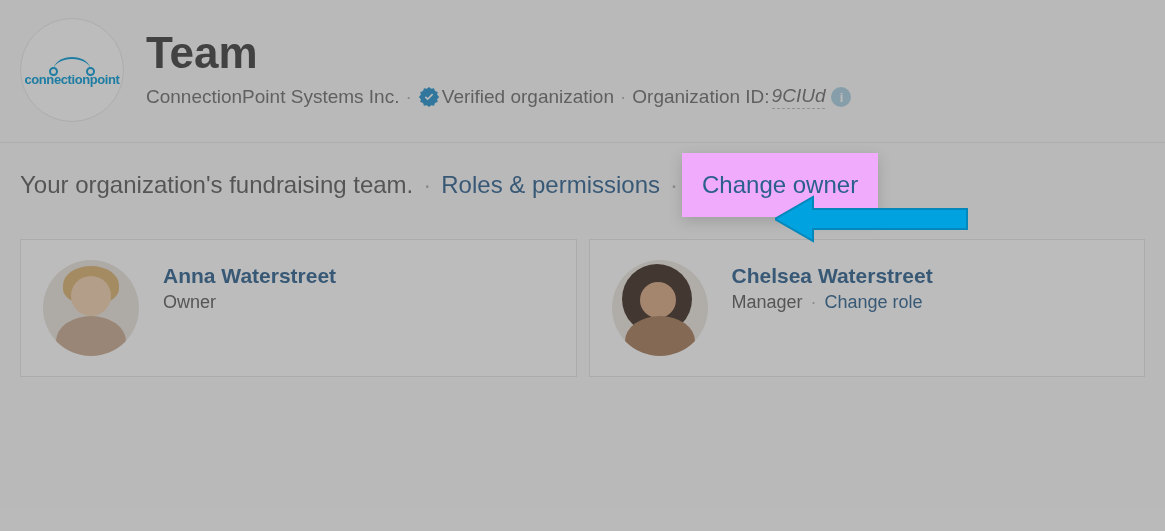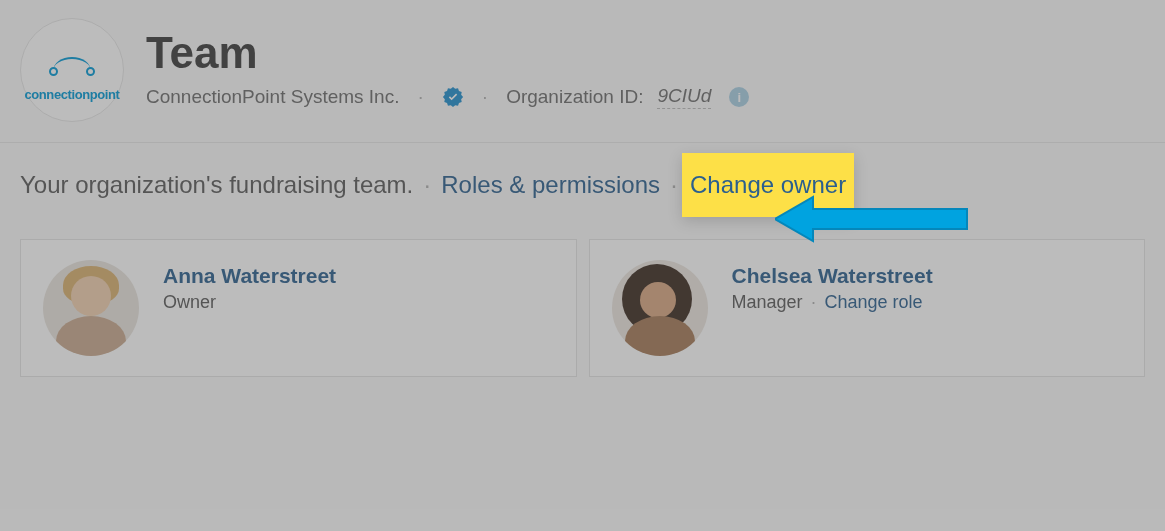--- a/index.html
+++ b/index.html
@@ -32,21 +32,21 @@
     justify-content: center;
     flex-shrink: 0;
   }
 
   .logo-inner {
     font-size: 13px;
     font-weight: 700;
     color: #0099d6;
     letter-spacing: -0.4px;
     position: relative;
-    top: 18px;
+    top: 3px;
   }
   .logo-arc {
     width: 38px;
     height: 14px;
     border-top: 2px solid #0099d6;
     border-radius: 50% 50% 0 0 / 100% 100% 0 0;
     margin: 0 auto -2px auto;
     position: relative;
   }
   .logo-arc::before, .logo-arc::after {
@@ -65,21 +65,21 @@
     color: #3a3a3a;
     line-height: 1;
     margin-bottom: 10px;
   }
   .header-sub {
     font-size: 19px;
     color: #6b6b6b;
     display: flex;
     align-items: center;
     flex-wrap: wrap;
-    gap: 14px;
+    gap: 2px;
   }
   .header-sub .dot { color:#b0b0b0; padding:0 4px; }
   .verify-badge {
     width: 22px; height: 22px;
     display:inline-flex;align-items:center;justify-content:center;
   }
   .org-id-val {
     border-bottom: 1px dashed #bcbcbc;
     padding-bottom: 1px;
     font-style: italic;
@@ -100,22 +100,22 @@
     display: flex;
     align-items: center;
     gap: 6px;
     margin-bottom: 40px;
     position: relative;
   }
   .intro-row .dot { color:#b0b0b0; padding:0 4px; }
   .link { color:#2b5f8e; cursor:pointer; }
 
   .highlight-box {
-    background:#fde047;
-    padding: 18px 8px;
+    background:#f0abfc;
+    padding: 18px 20px;
     margin: -18px -6px;
     box-shadow: 0 4px 14px rgba(0,0,0,0.15);
     display:inline-block;
   }
 
   .cards {
     display:flex;
     gap: 12px;
     justify-content: space-between;
   }
@@ -210,20 +210,21 @@
     <div class="header-title">Team</div>
     <div class="header-sub">
       <span>ConnectionPoint Systems Inc.</span>
       <span class="dot">·</span>
       <span class="verify-badge">
         <svg width="22" height="22" viewBox="0 0 24 24">
           <path fill="#1f8ecd" d="M12 1l2.4 2.1 3.1-.6 1 3 3 1-.6 3.1L23 12l-2.1 2.4.6 3.1-3 1-1 3-3.1-.6L12 23l-2.4-2.1-3.1.6-1-3-3-1 .6-3.1L1 12l2.1-2.4L2.5 6.5l3-1 1-3 3.1.6z"></path>
           <path fill="#fff" d="M10.5 15.6l-3.1-3.1 1.3-1.3 1.8 1.8 4.8-4.8 1.3 1.3z"></path>
         </svg>
       </span>
+      <span>Verified organization</span>
       <span class="dot">·</span>
       <span>Organization ID:</span>
       <span class="org-id-val">9CIUd</span>
       <span class="info-icon">i</span>
     </div>
   </div>
 </div>
 
 <div class="body-area">
   <div class="intro-row">

